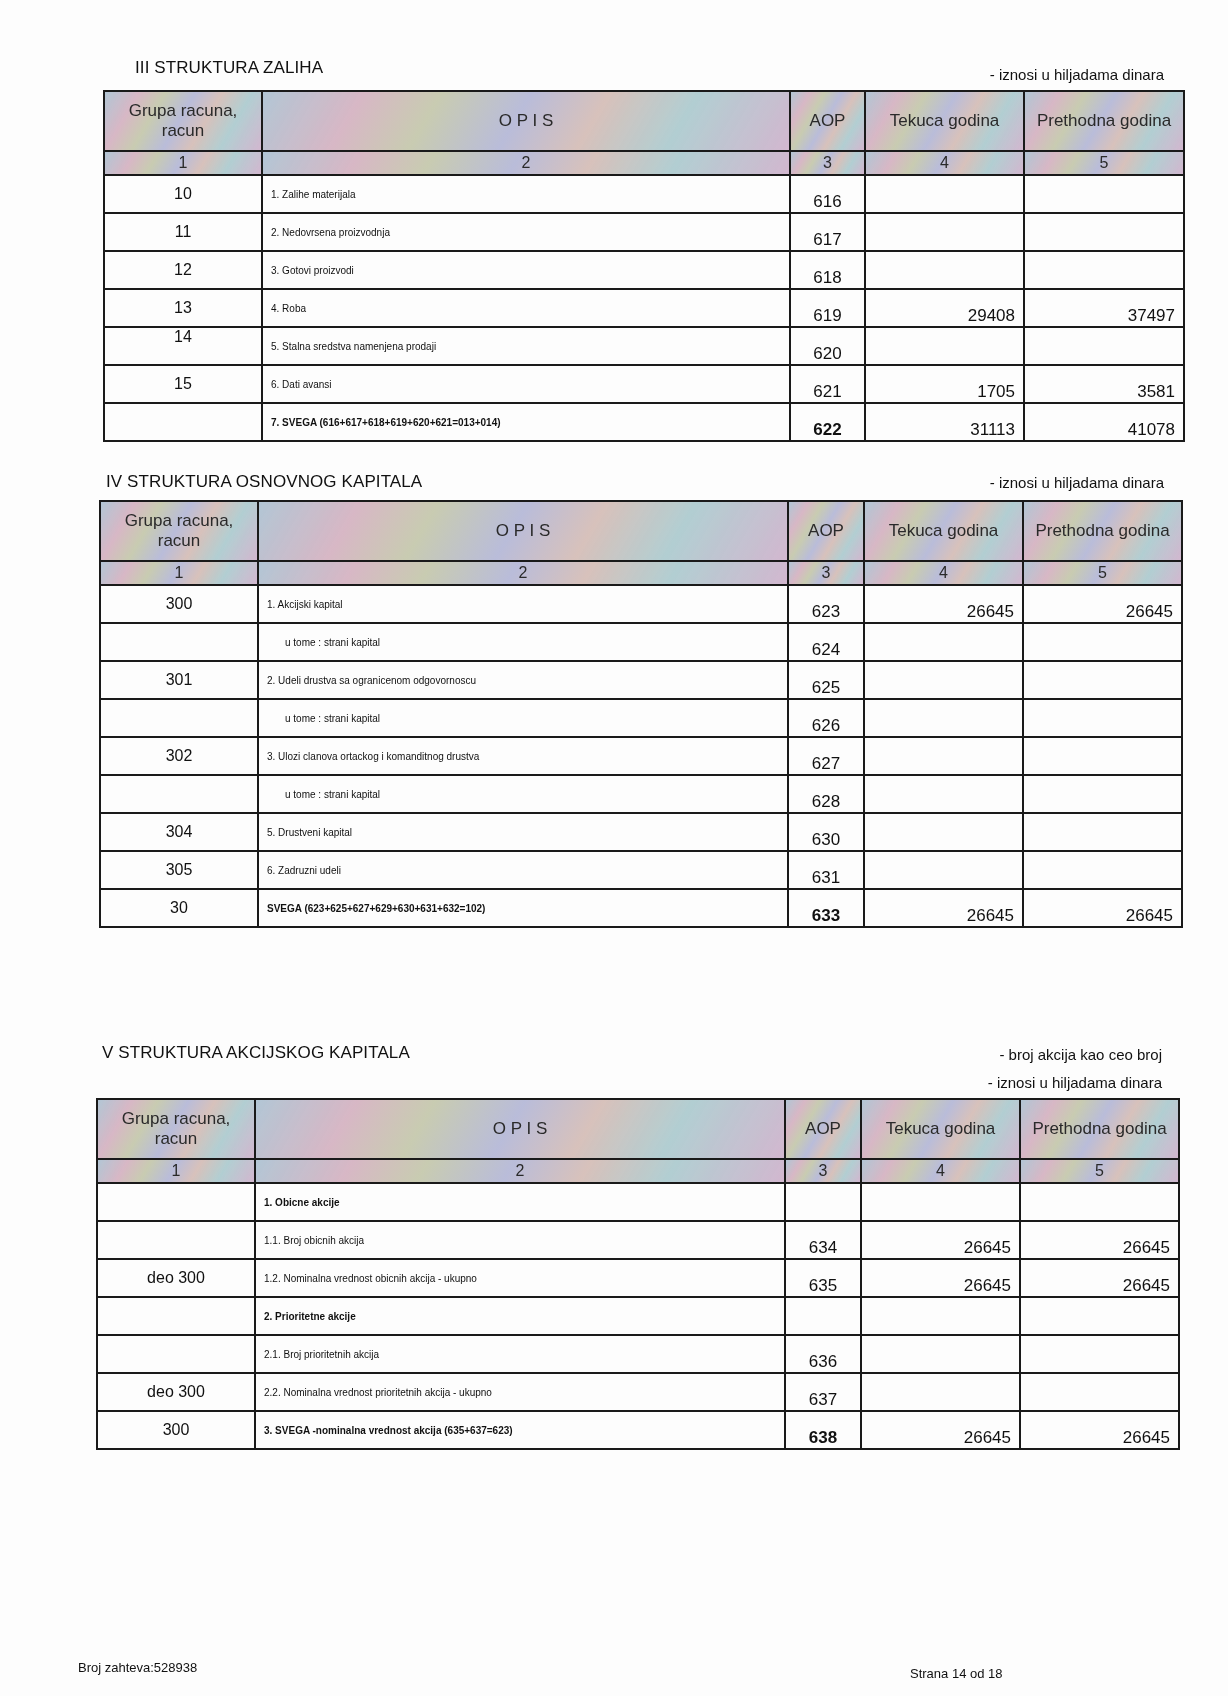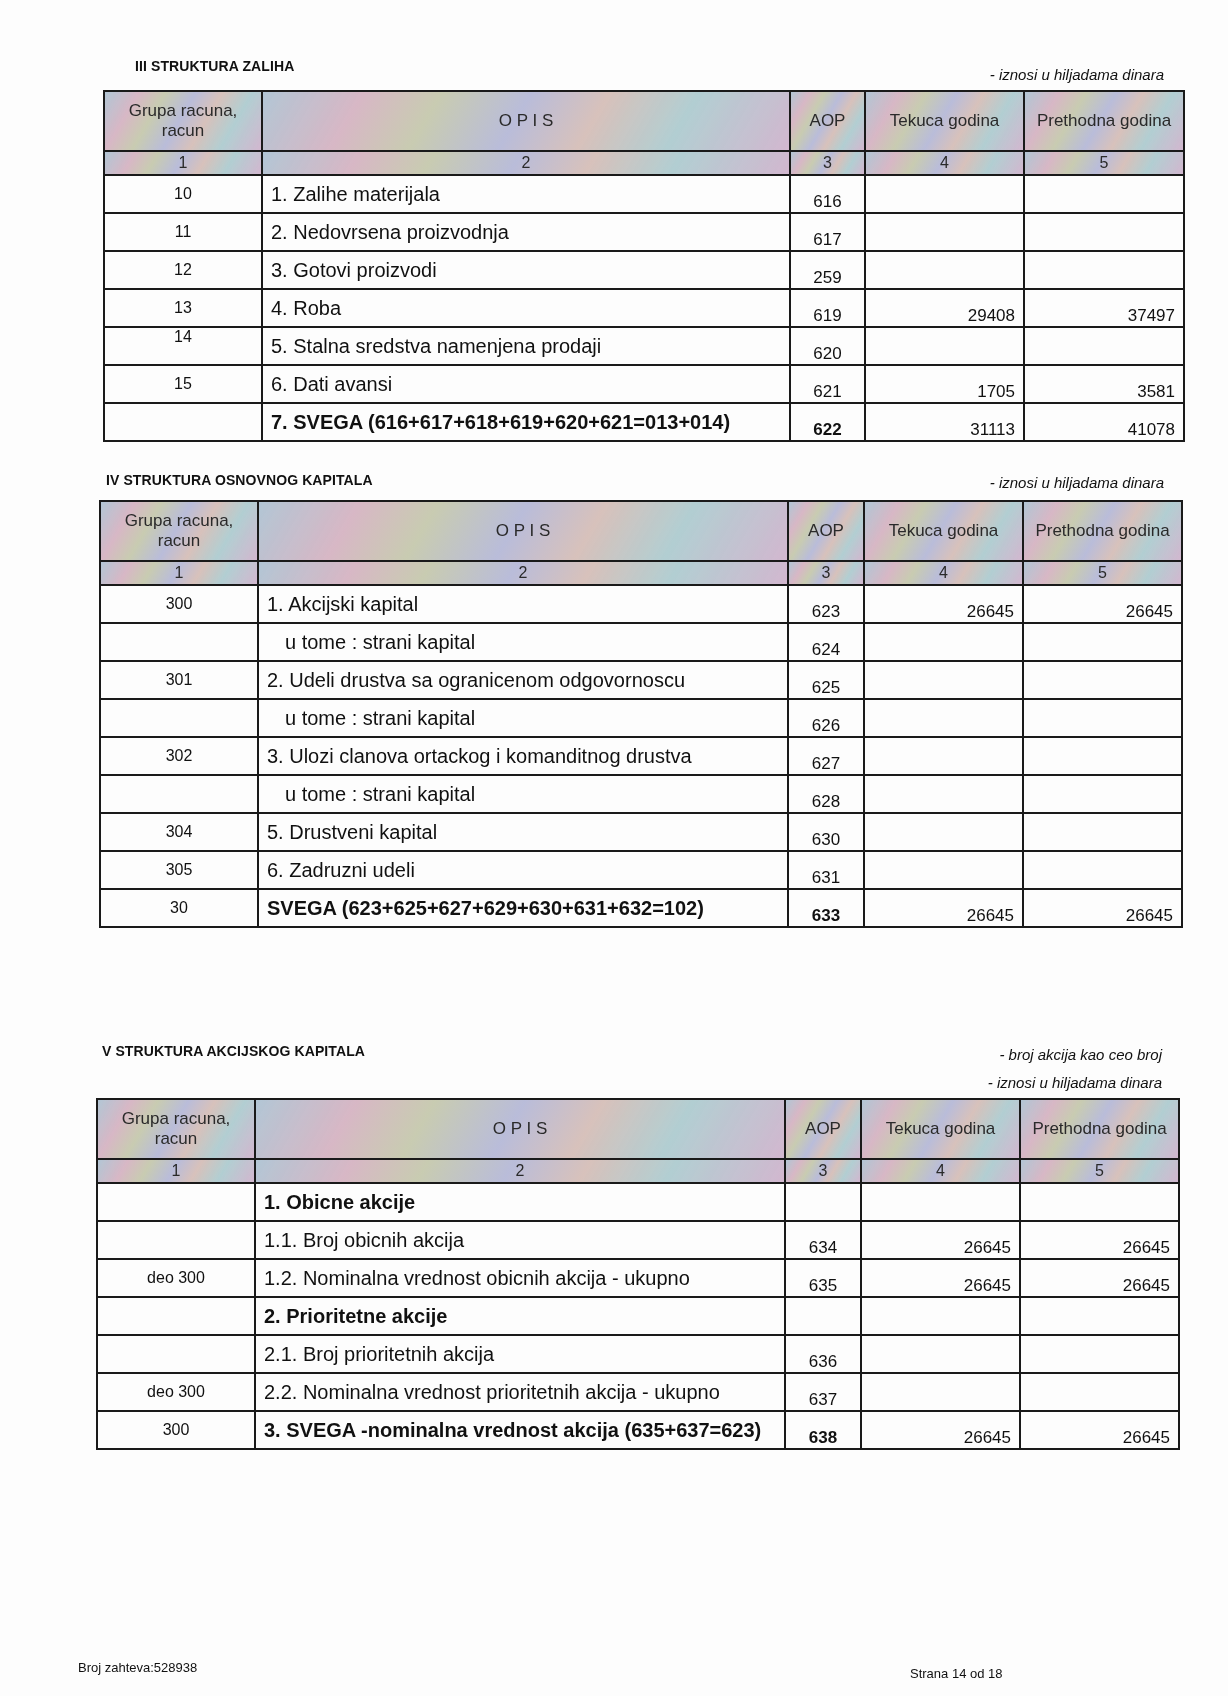--- a/index.html
+++ b/index.html
@@ -2,43 +2,43 @@
 <html><head>
 <meta charset="utf-8">
 <style>
   html, body { margin: 0; padding: 0; }
   body {
     width: 1228px; height: 1696px; position: relative; overflow: hidden;
     background: #fdfdfd; color: #111;
     font-family: "Liberation Sans", "DejaVu Sans", sans-serif;
   }
   .section-title {
-    position: absolute; font-weight: bold; font-size: 14px; letter-spacing: 0.1px;
+    position: absolute; font-weight: normal; font-size: 17px; letter-spacing: 0.1px;
   }
   .unit-note {
-    position: absolute; font-size: 15px; text-align: right; font-style: italic;
+    position: absolute; font-size: 15px; text-align: right;
   }
   table.form {
     position: absolute; border-collapse: collapse; table-layout: fixed;
     font-size: 15px;
   }
   table.form td, table.form th {
     border: 2px solid #1a1a1a; padding: 0 8px; overflow: hidden; white-space: nowrap;
   }
   table.form th {
     font-weight: normal; font-size: 17px; color: #2a2a2a;
     background:
       linear-gradient(120deg, rgba(160,200,220,0.55) 0%, rgba(230,170,190,0.5) 18%, rgba(200,210,150,0.5) 32%, rgba(170,180,230,0.5) 48%, rgba(230,190,170,0.5) 62%, rgba(160,215,215,0.55) 78%, rgba(220,170,210,0.5) 100%),
       #c8c4cc;
   }
   table.form tr.hdr th { height: 58px; line-height: 20px; }
   table.form tr.num th { height: 22px; font-size: 16px; }
   table.form td { height: 36px; }
   td.c-grp { text-align: center; font-size: 16px; vertical-align: middle; }
-  td.c-opis { text-align: left; font-size: 20px; }
+  td.c-opis { text-align: left; font-size: 10px; }
   td.c-opis.indent { padding-left: 26px; }
   td.c-opis.bold, td.c-aop.bold { font-weight: bold; }
   td.c-aop { text-align: center; font-size: 17px; vertical-align: bottom; padding-bottom: 4px; }
   td.c-val { text-align: right; font-size: 17px; vertical-align: bottom; padding-bottom: 4px; }
   .footer { position: absolute; font-size: 13px; }
 </style>
 </head>
 <body>
 
 <div class="section-title" style="left:135px; top:58px;">III  STRUKTURA ZALIHA</div>
@@ -77,21 +77,21 @@
   <tr>
     <td class="c-grp">11</td>
     <td class="c-opis">2. Nedovrsena proizvodnja</td>
     <td class="c-aop">617</td>
     <td class="c-val"></td>
     <td class="c-val"></td>
   </tr>
   <tr>
     <td class="c-grp">12</td>
     <td class="c-opis">3. Gotovi proizvodi</td>
-    <td class="c-aop">259</td>
+    <td class="c-aop">618</td>
     <td class="c-val"></td>
     <td class="c-val"></td>
   </tr>
   <tr>
     <td class="c-grp">13</td>
     <td class="c-opis">4. Roba</td>
     <td class="c-aop">619</td>
     <td class="c-val">29408</td>
     <td class="c-val">37497</td>
   </tr>

